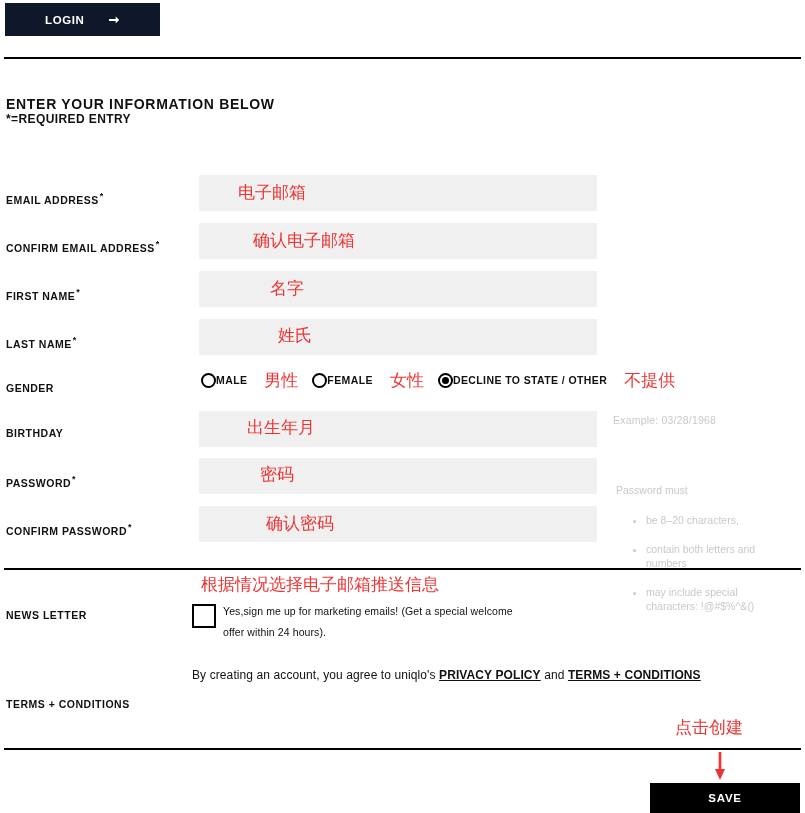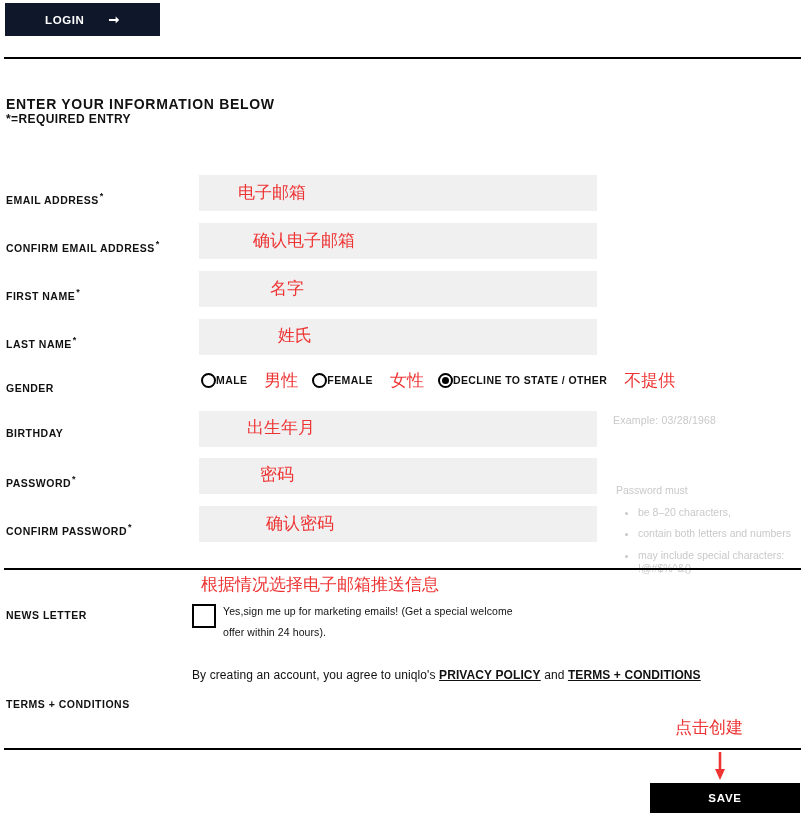--- a/index.html
+++ b/index.html
@@ -168,21 +168,21 @@
     color: #c9c9c9;
     font-size: 10.5px;
     line-height: 13.5px;
     width: 185px;
   }
   .pw-hints ul {
     margin: 0;
     padding-left: 14px;
     list-style: disc;
   }
-  .pw-hints li { margin: 8px; }
+  .pw-hints li { margin: 16px; }
 
   
   .news-cn {
     position: absolute;
     left: 201px;
     top: 576px;
     color: #ee3333;
     font-size: 17px;
     line-height: 1;
     white-space: nowrap;

